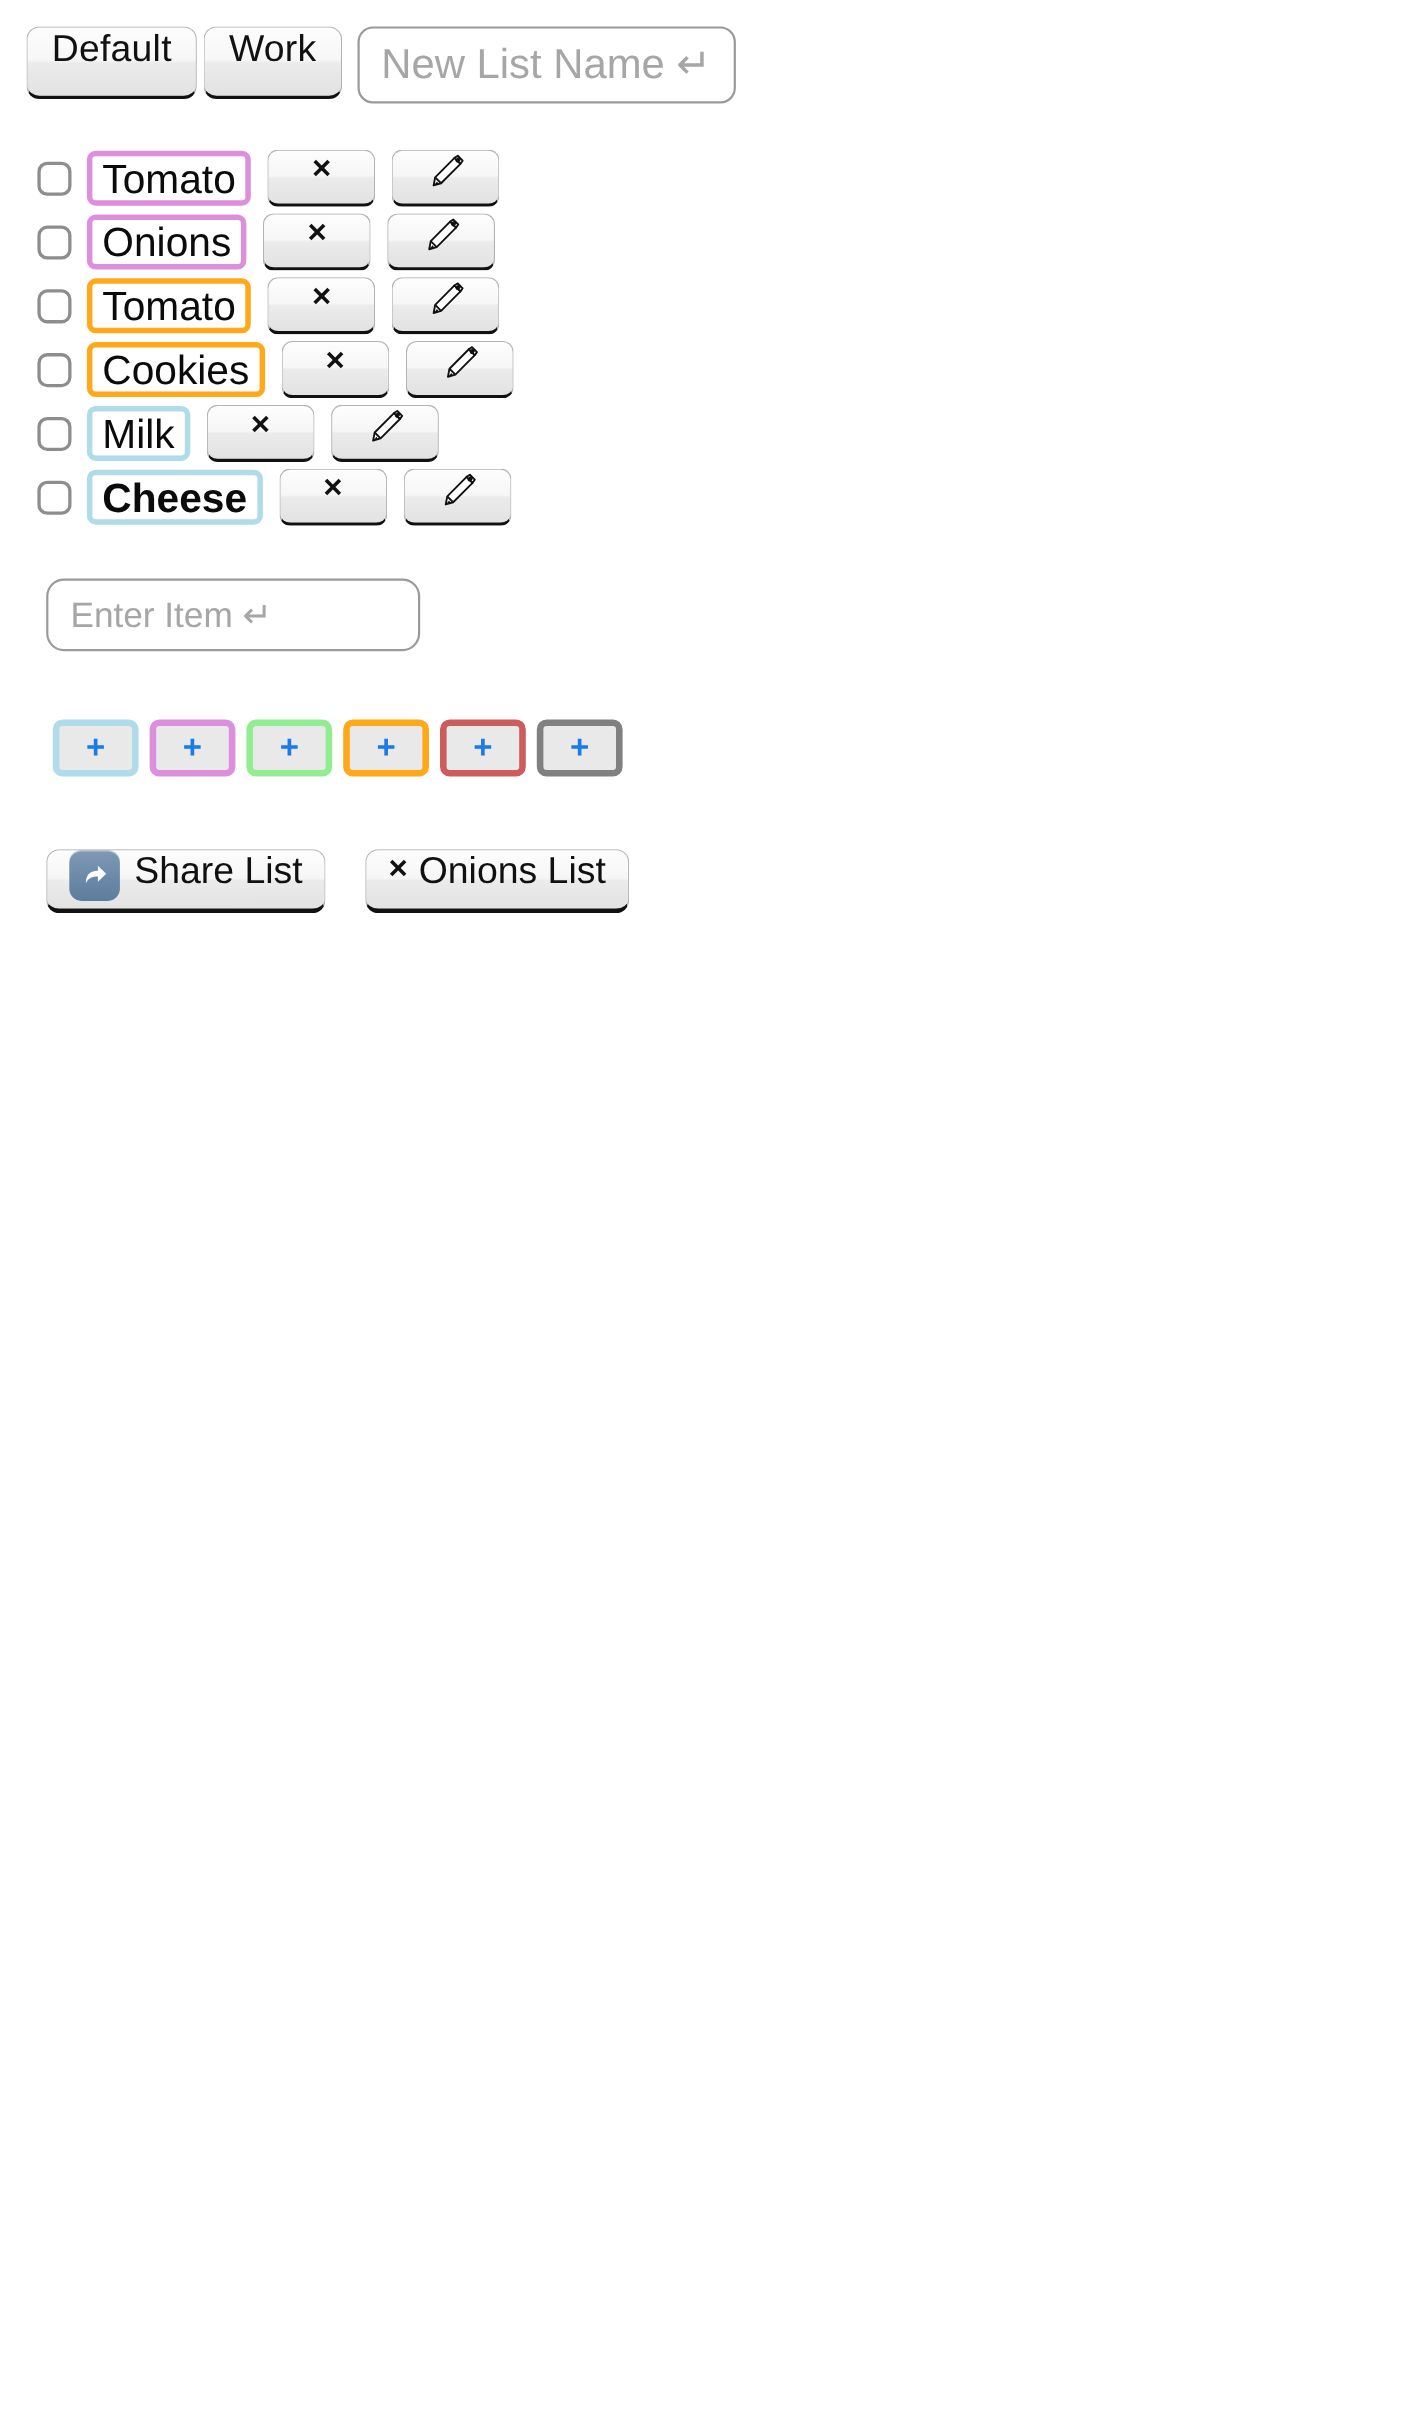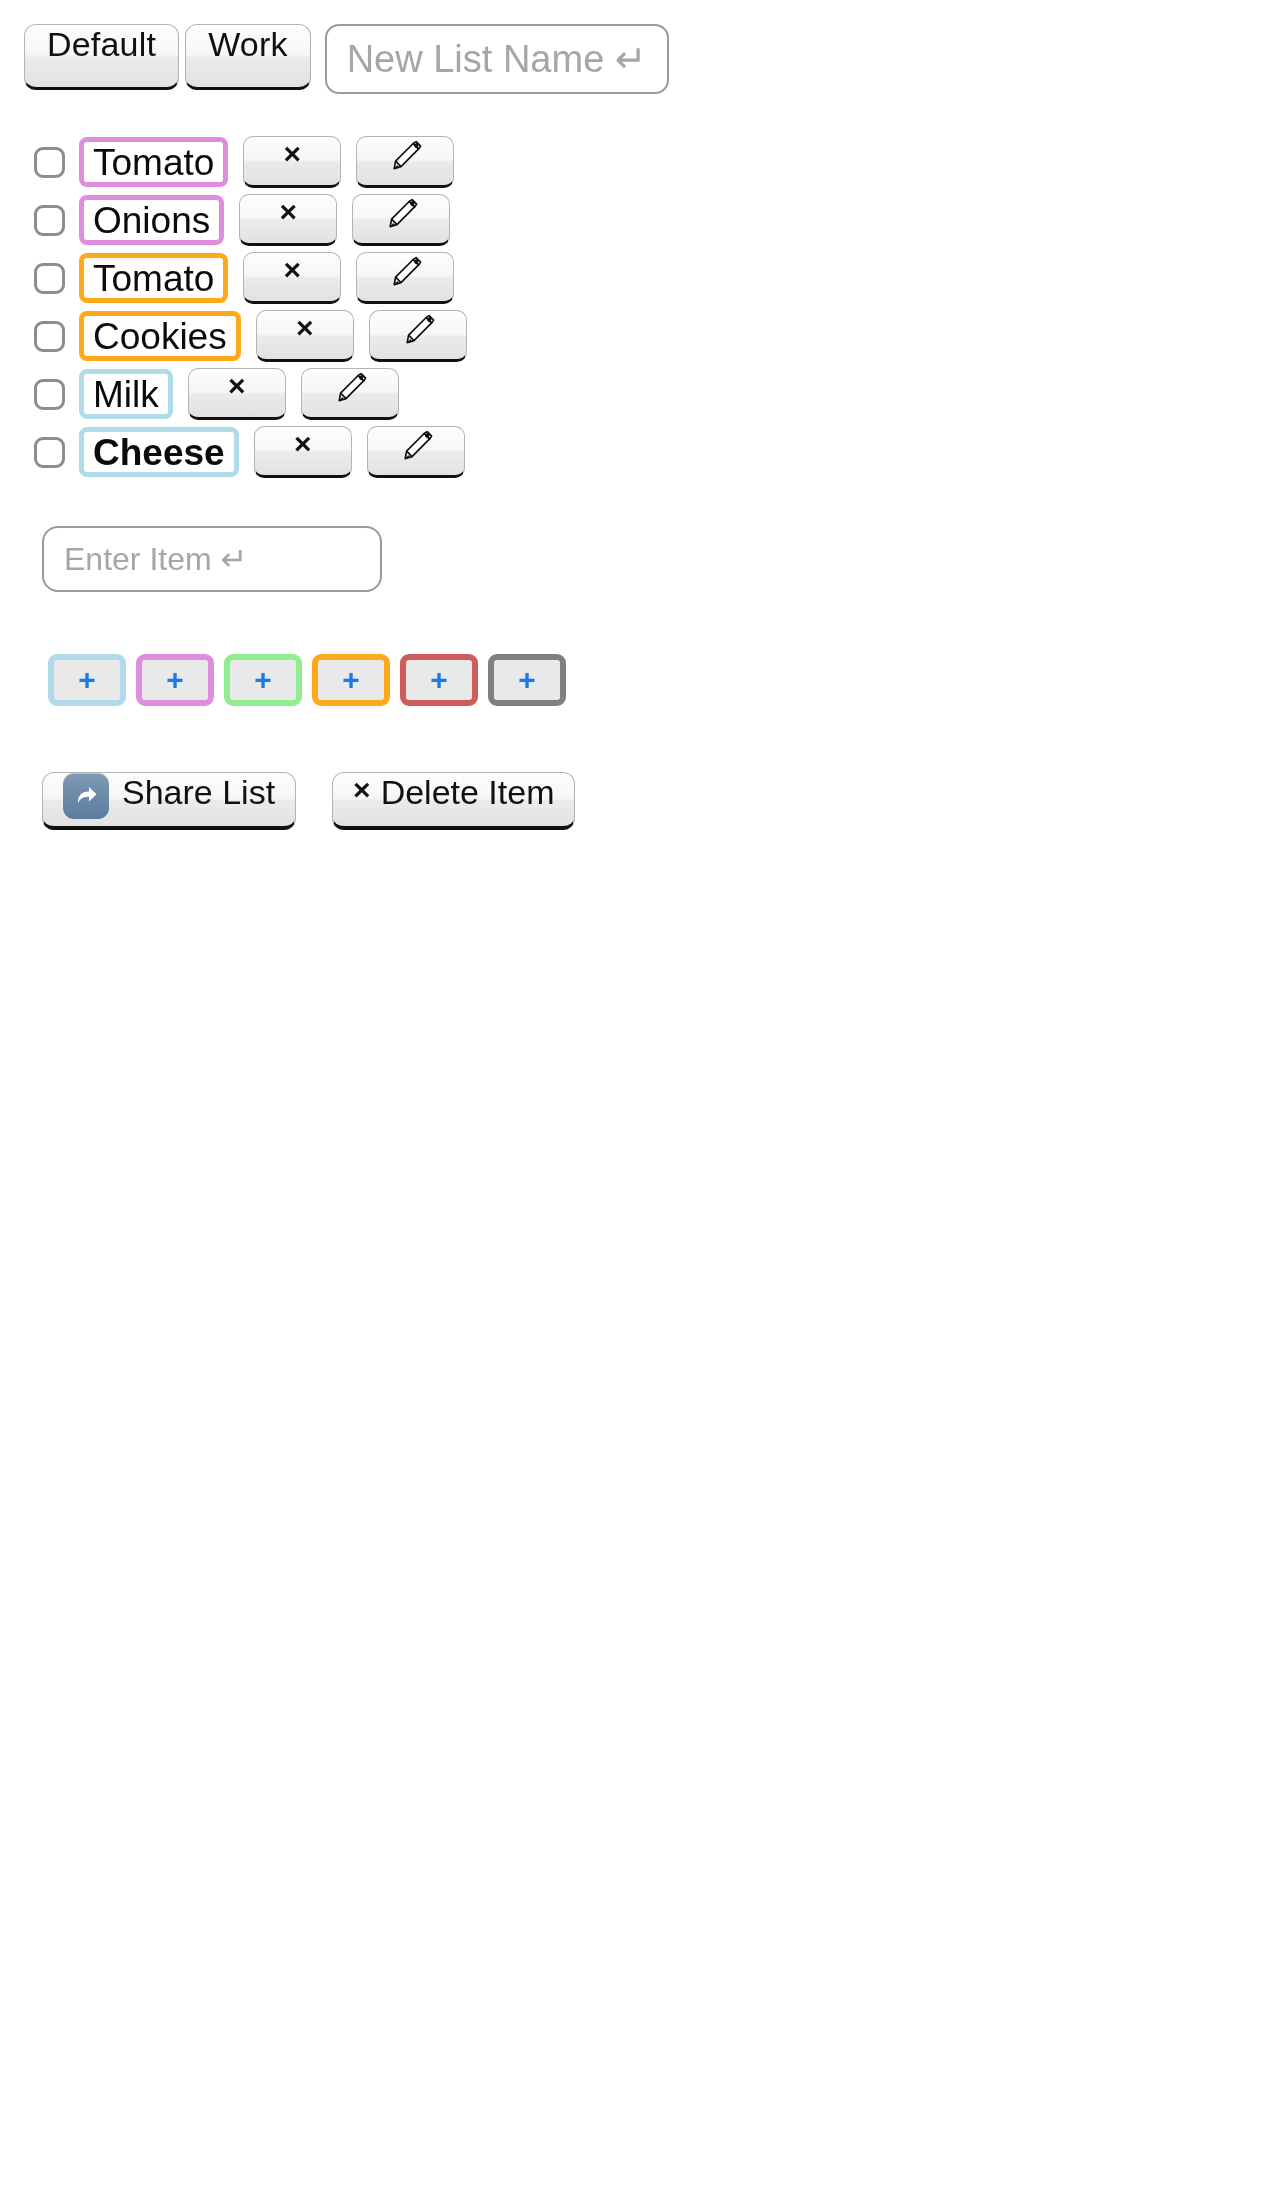--- a/index.html
+++ b/index.html
@@ -284,18 +284,18 @@
       <span class="shareicon">
         <svg width="34" height="34" viewBox="0 0 34 34" aria-hidden="true">
           <path d="M20 8 L20 12.5 C12 12.5 9 17 9 24 C11.5 18.8 15 17.8 20 17.8 L20 22.5 L27.5 15.3 Z" fill="#ffffff"></path>
           <path d="M20 8 C14 8 9.5 11.5 9.5 18" fill="none" stroke="#ffffff" stroke-width="0"></path>
         </svg>
       </span>
       <span>Share List</span>
     </div>
     <div class="gbtn bigbtn delbtn">
       <span class="delx">×</span>
-      <span>Delete Item</span>
+      <span>Onions List</span>
     </div>
   </div>
 
 
 </div>
 
 </body></html>

